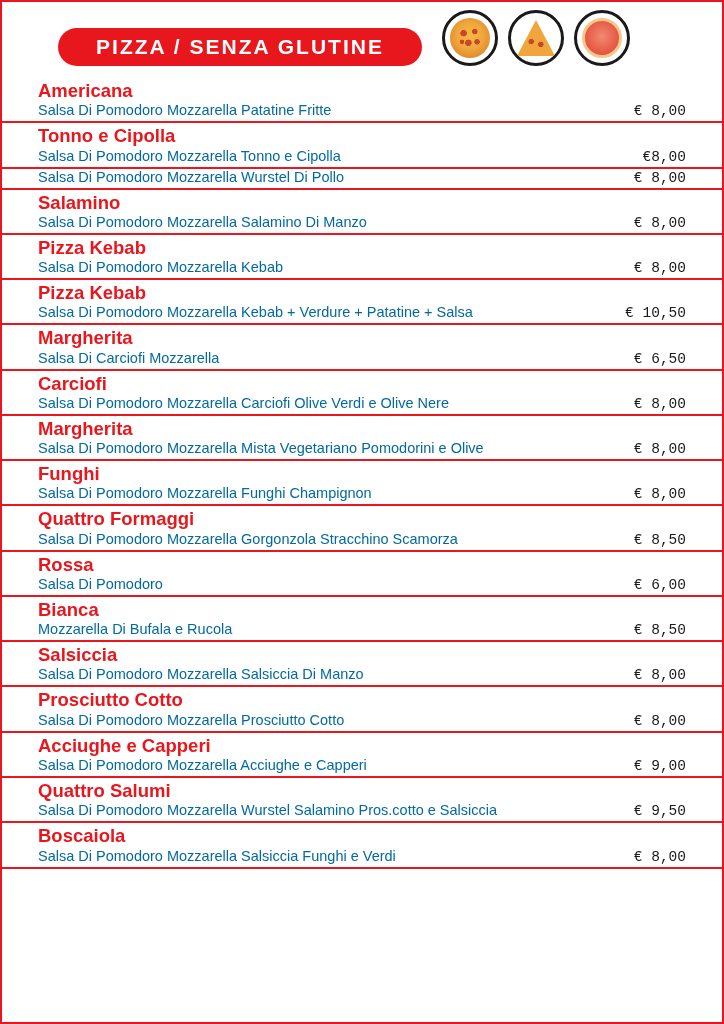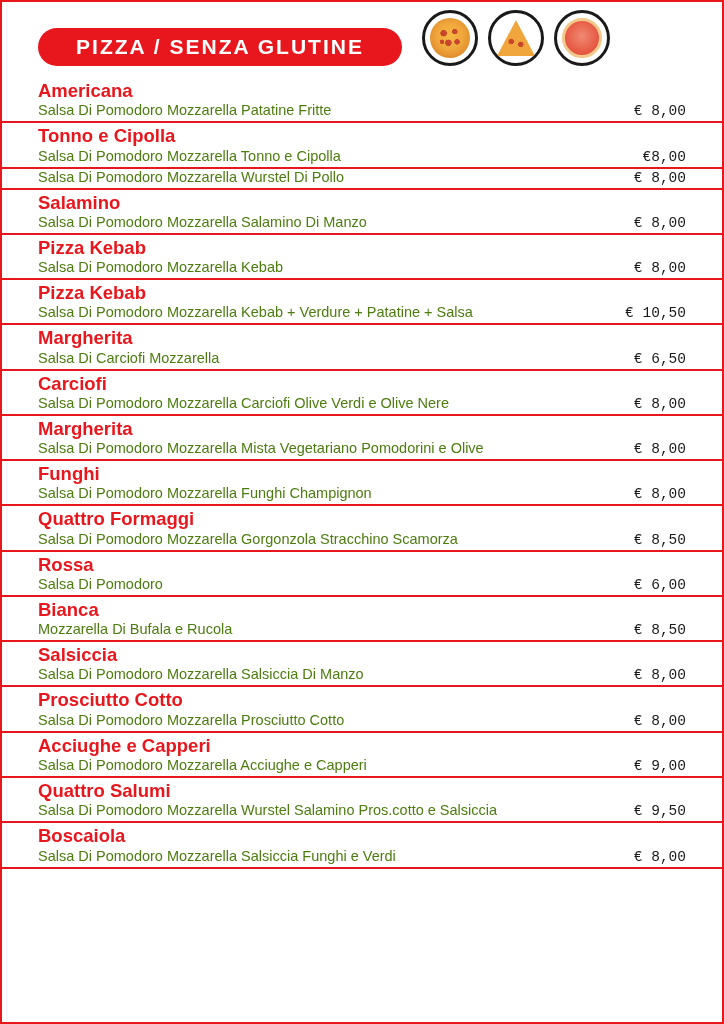--- a/index.html
+++ b/index.html
@@ -20,20 +20,21 @@
     height: 1024px;
     position: relative;
     background: #ffffff;
     border: 2px solid #e8171d;
     padding: 0;
   }
   
   .header {
     position: relative;
     height: 76px;
+    margin-left: 20px;
   }
   .title-banner {
     position: absolute;
     left: 36px;
     top: 26px;
     width: 364px;
     height: 38px;
     background: #e8171d;
     border-radius: 19px;
     display: flex;
@@ -117,21 +118,21 @@
     font-family: "Liberation Sans", sans-serif;
   }
   .item-row {
     display: flex;
     align-items: baseline;
     justify-content: space-between;
     padding: 0 36px 2px 36px;
     border-bottom: 2px solid #e8171d;
   }
   .item-desc {
-    color: #4d7c0f;
+    color: #0369a1;
     font-size: 14.5px;
     font-family: "Liberation Sans", sans-serif;
     white-space: nowrap;
   }
   .item-price {
     color: #1a1a1a;
     font-size: 14.5px;
     font-family: Liberation Mono, monospace;
     white-space: nowrap;
     text-align: right;

